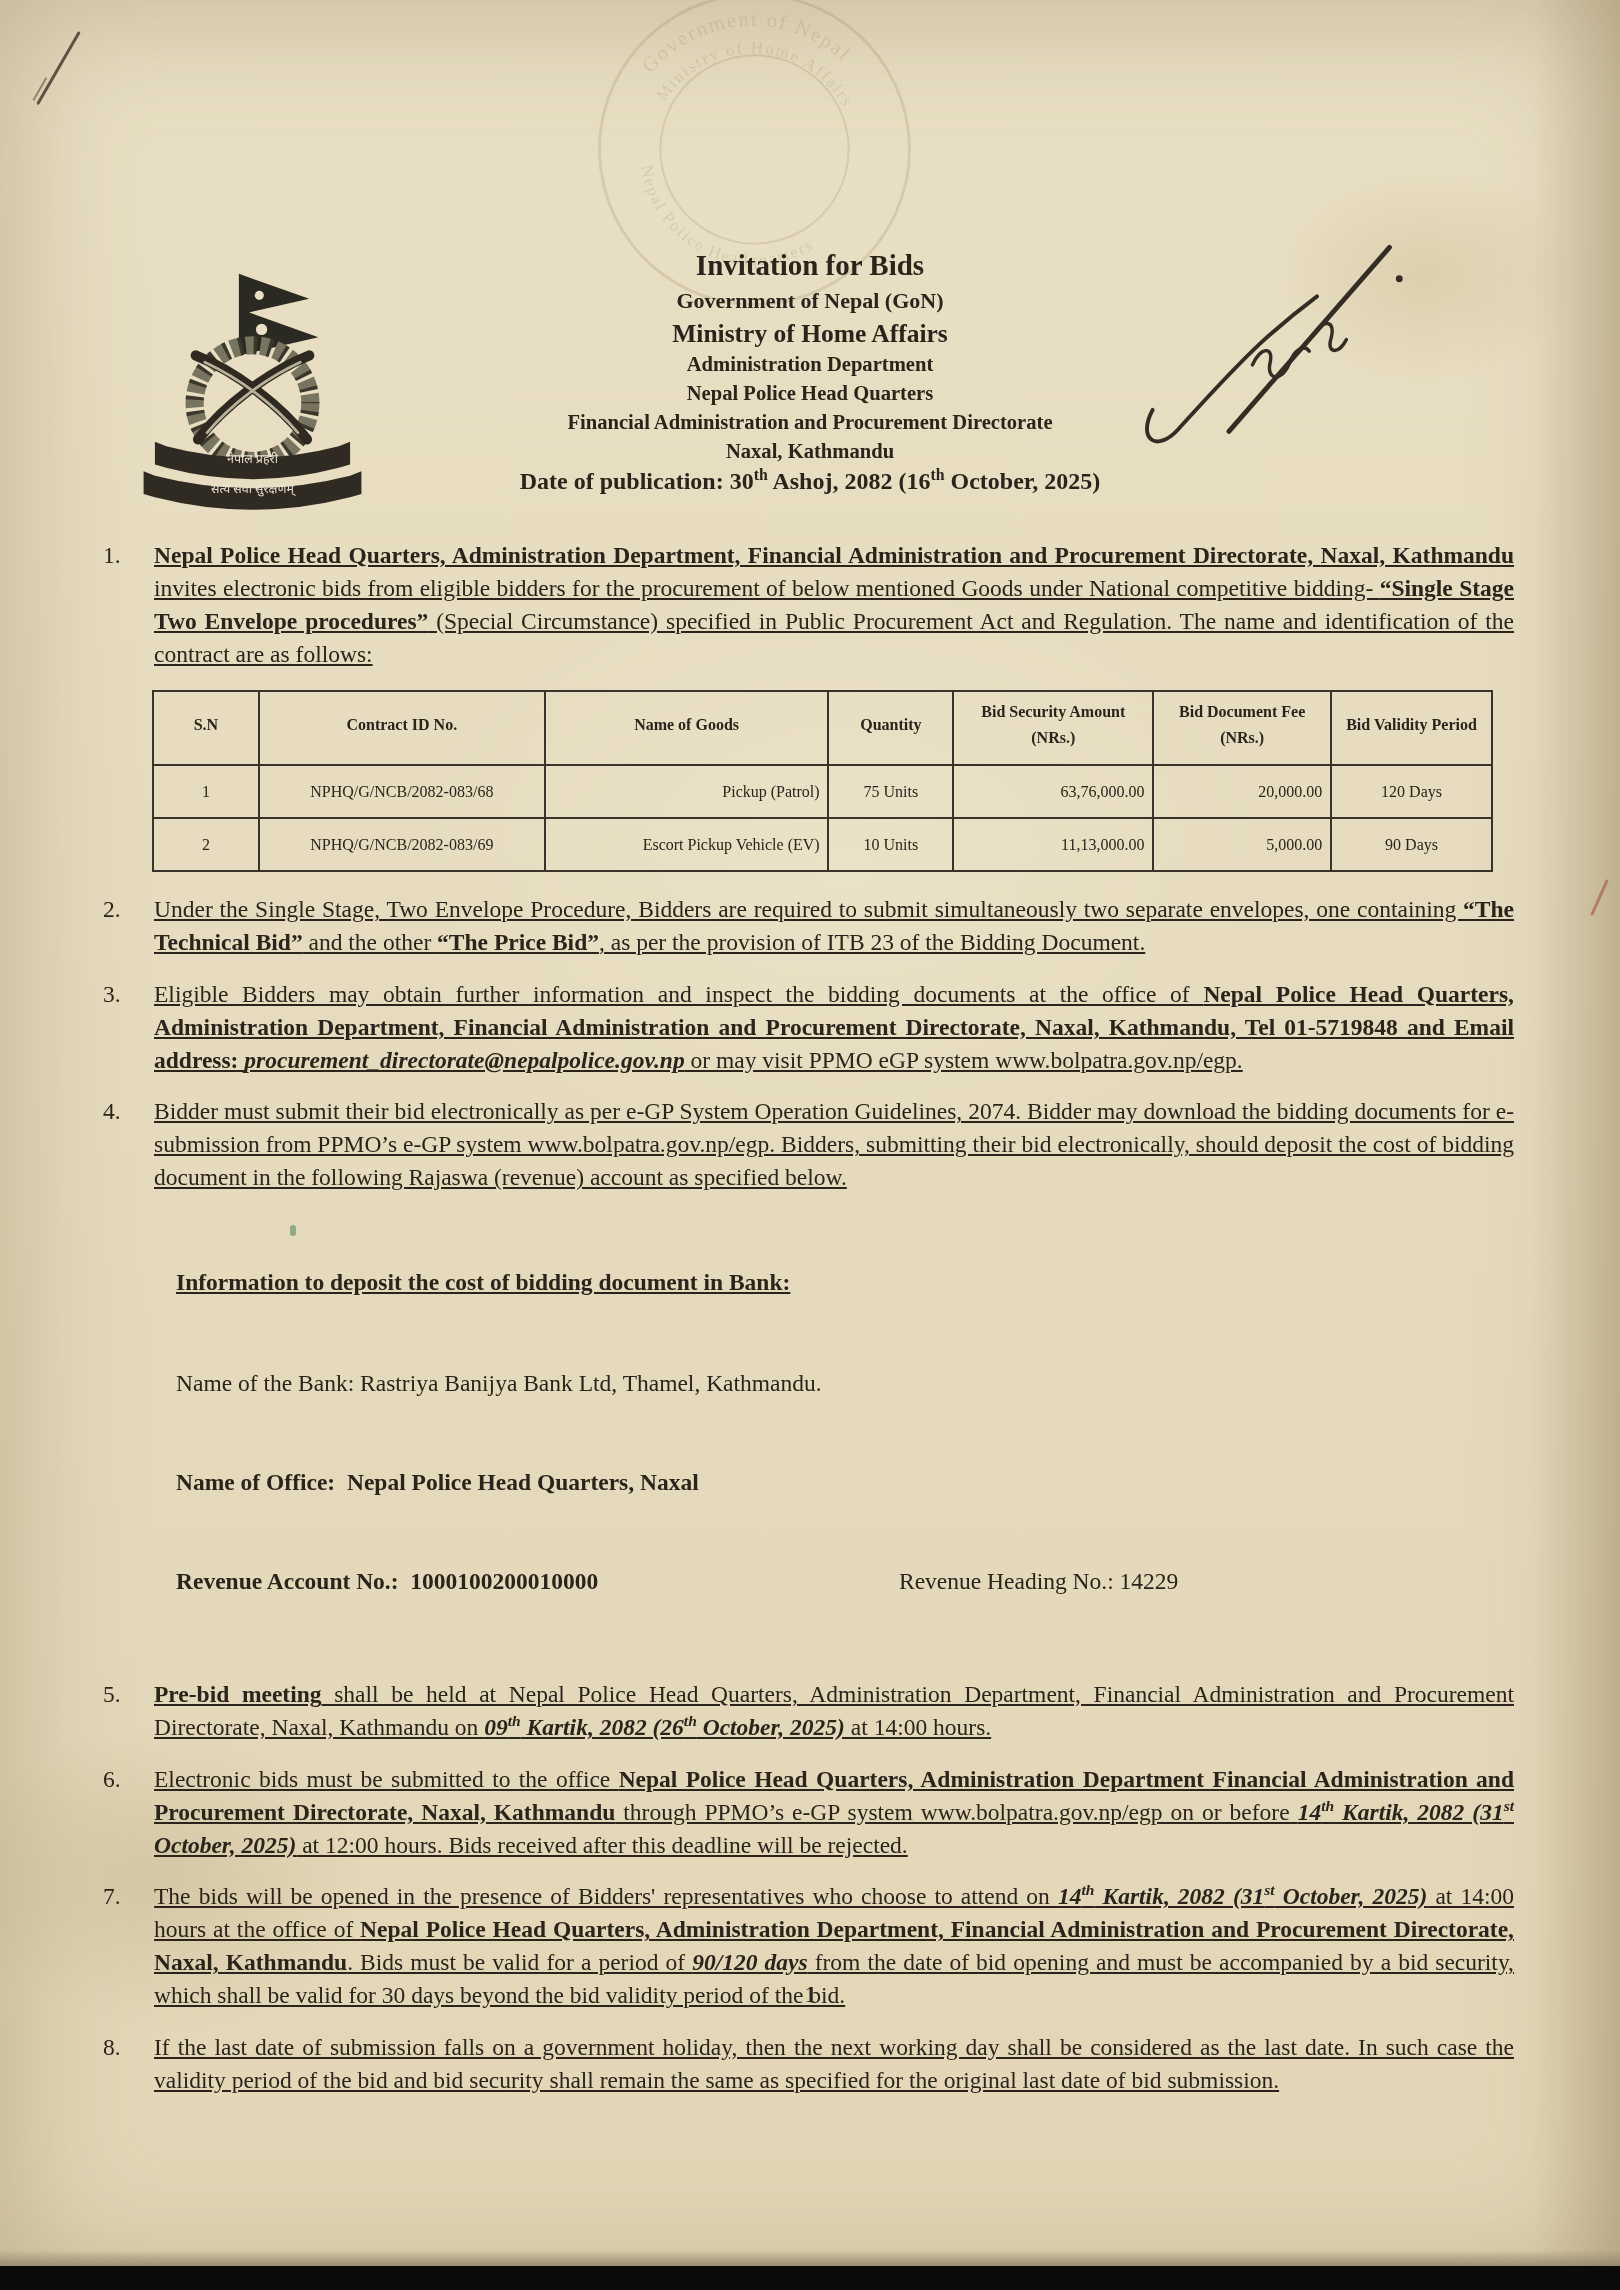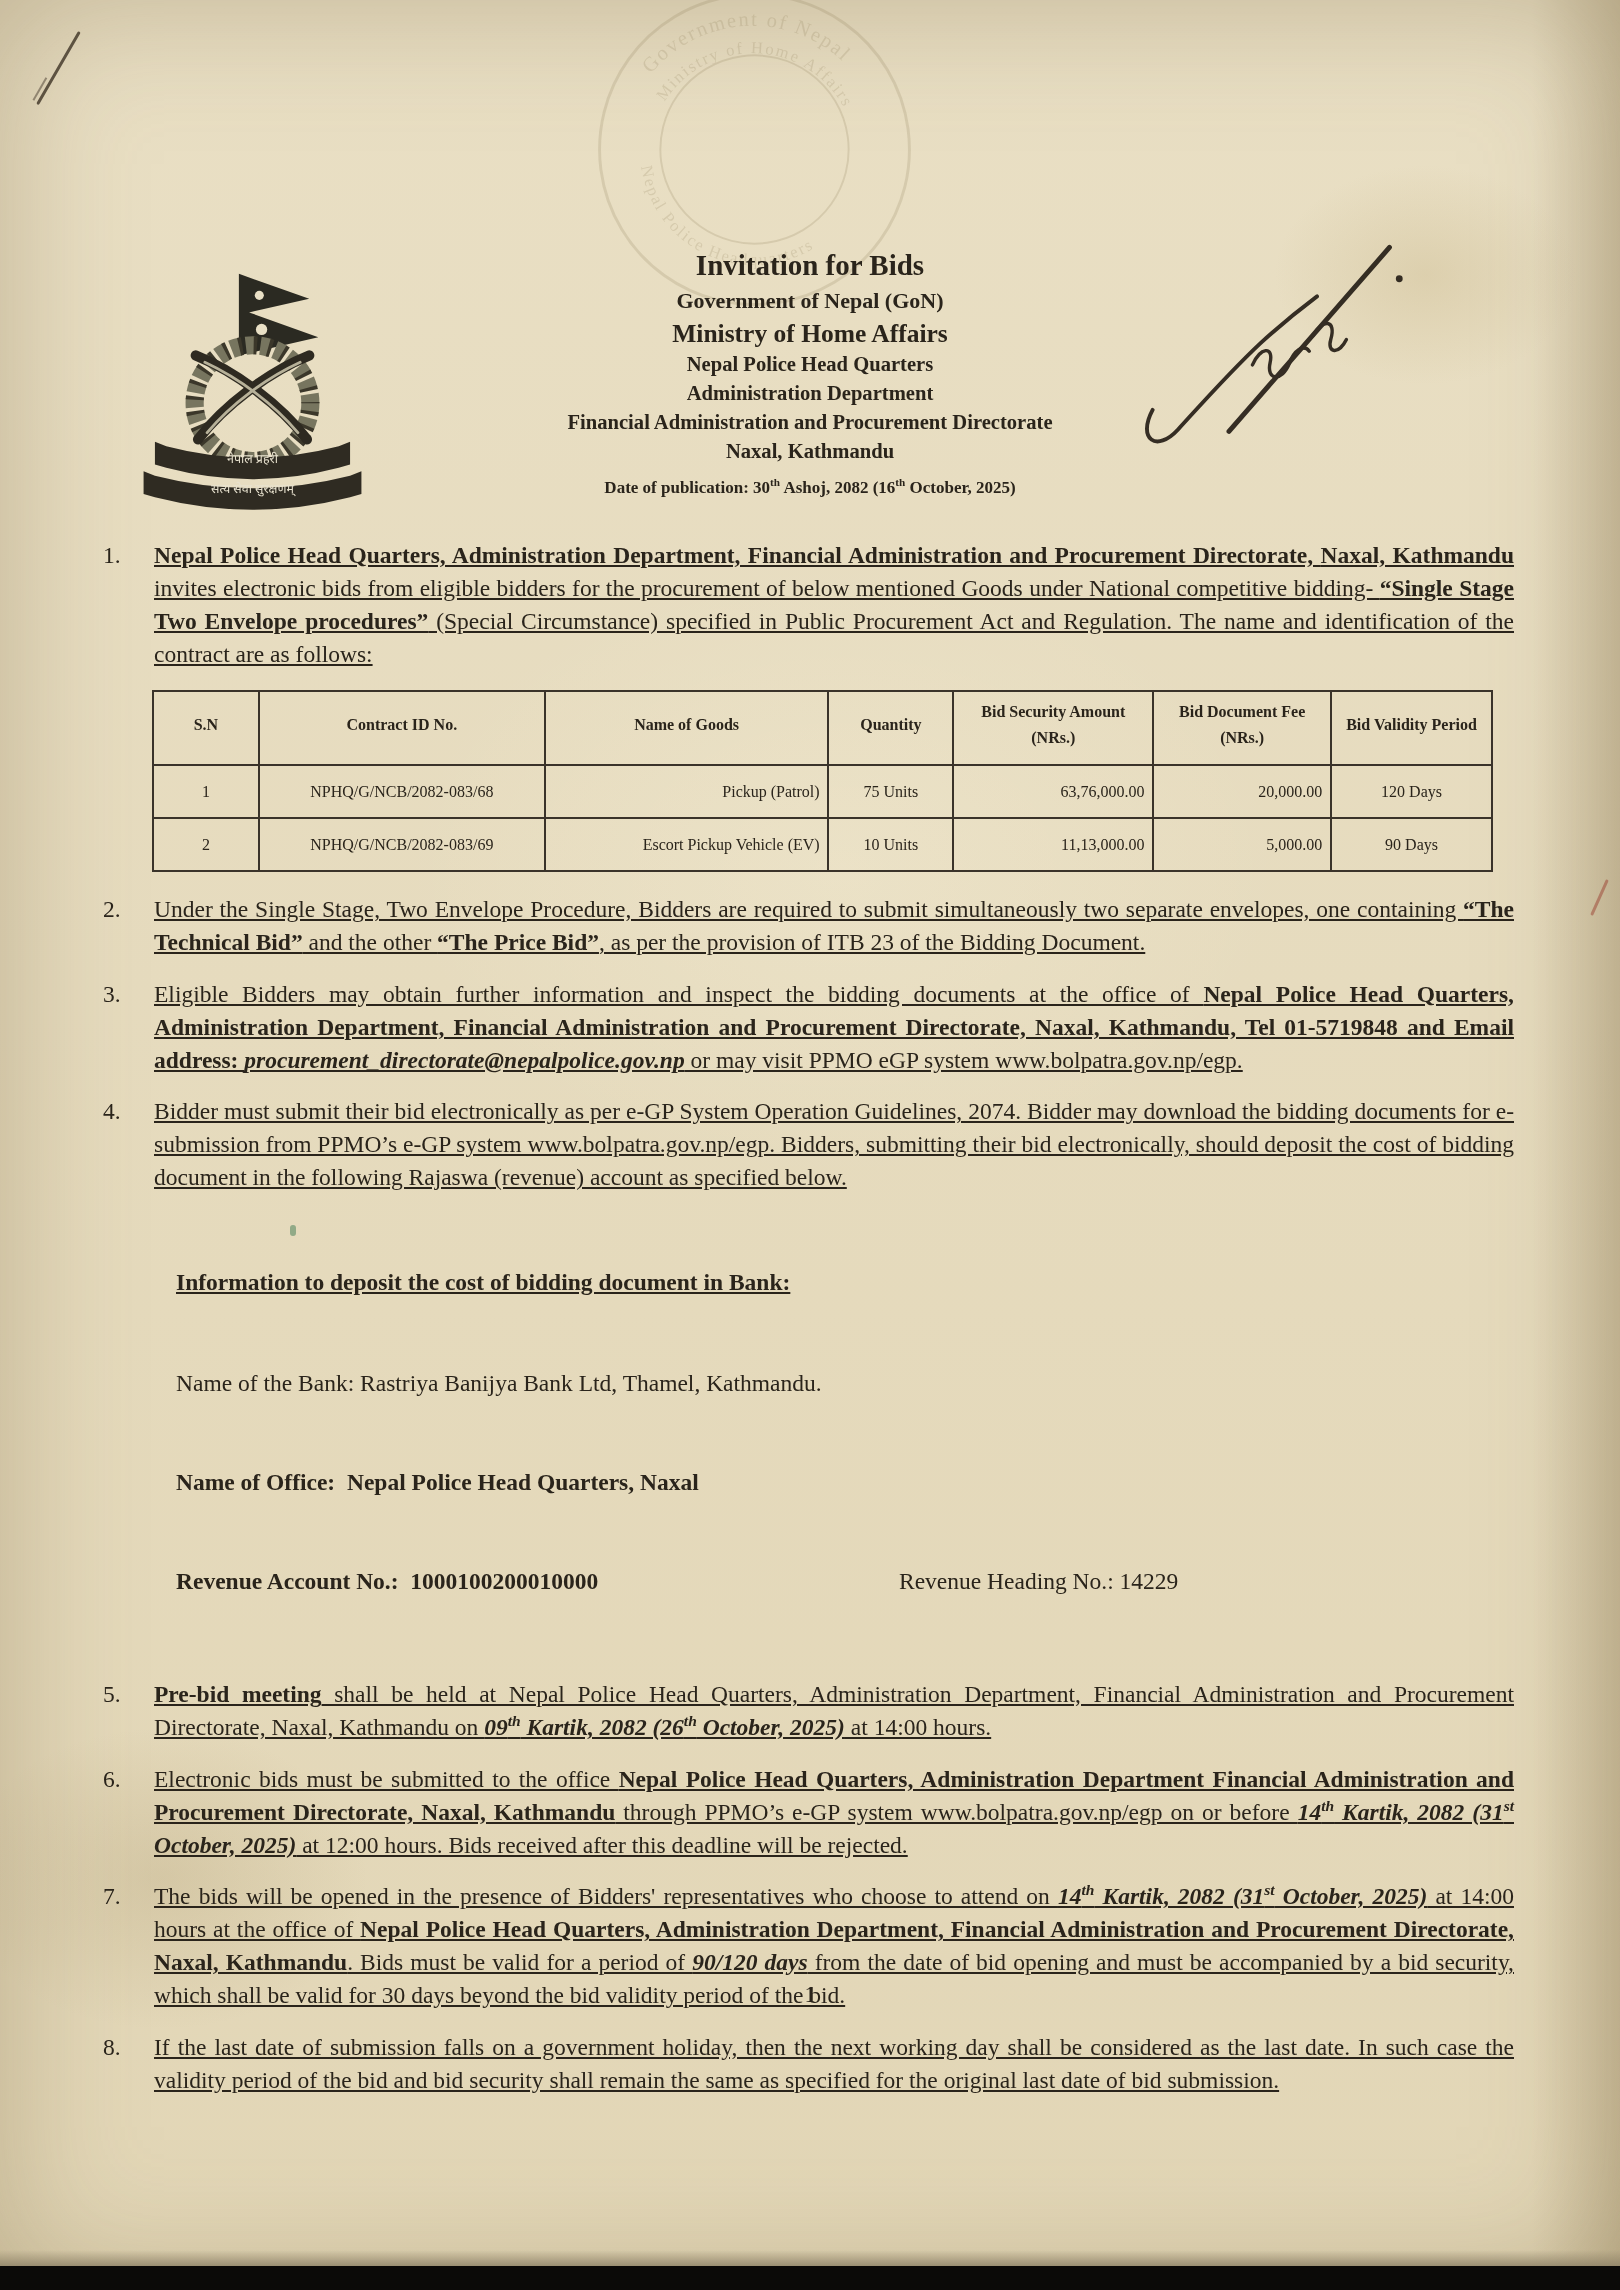--- a/index.html
+++ b/index.html
@@ -31,21 +31,21 @@
   
   .emblem{position:absolute;left:139px;top:267px;}
   
   .signature{position:absolute;left:1135px;top:218px;opacity:.92;}
   
   .header{position:absolute;left:369px;top:247px;width:882px;text-align:center;font-weight:700;}
   .h-title{font-size:29px;line-height:37px;}
   .h-gov{font-size:22px;line-height:33px;}
   .h-ministry{font-size:25.5px;line-height:33px;}
   .h-small{font-size:20.6px;line-height:29px;}
-  .h-pub{font-size:17px;line-height:31px;margin-top:6px;}
+  .h-pub{font-size:24px;line-height:31px;}
   
   .content{position:absolute;left:103px;top:539px;width:1411px;font-size:23.5px;line-height:33px;}
   .para{display:flex;margin-bottom:18.6px;}
   .num{width:51px;flex:none;}
   .ptext{flex:1;text-align:justify;text-decoration:underline;}
   .seg-b{font-weight:700;}
   .seg-i{font-style:italic;}
   .seg-u{text-decoration:underline;}
   .seg-p{vertical-align:super;font-size:.66em;line-height:0;}
   
@@ -120,22 +120,22 @@
       <path d="M182,120 C192,102 206,104 200,124 C196,138 208,140 216,124" stroke-width="3.5"></path>
       <path d="M96,218 L260,30" stroke-width="5"></path>
     </g>
     <circle cx="270" cy="62" r="3.5" fill="#261f17"></circle>
   </svg>
 
   <div class="header">
     <div class="h-title">Invitation for Bids</div>
     <div class="h-gov">Government of Nepal (GoN)</div>
     <div class="h-ministry">Ministry of Home Affairs</div>
+    <div class="h-small">Administration Department</div>
     <div class="h-small">Nepal Police Head Quarters</div>
-    <div class="h-small">Administration Department</div>
     <div class="h-small">Financial Administration and Procurement Directorate</div>
     <div class="h-small">Naxal, Kathmandu</div>
     <div class="h-pub"><span>Date of publication: 30</span><span class="seg-p">th</span><span> Ashoj, 2082 (16</span><span class="seg-p">th</span><span> October, 2025)</span></div>
   </div>
 
   <div class="content">
 
     <div class="para">
       <div class="num">1.</div>
       <div class="ptext"><span class="seg-b">Nepal Police Head Quarters, Administration Department, Financial Administration and Procurement Directorate, </span><span class="seg-b seg-u">Naxal, Kathmandu</span><span> invites electronic bids from eligible bidders for the procurement of below mentioned Goods under National competitive bidding- </span><span class="seg-b">“Single Stage Two Envelope procedures”</span><span> (Special Circumstance) specified in Public Procurement Act and Regulation. The name and identification of the contract are as follows:</span></div>

